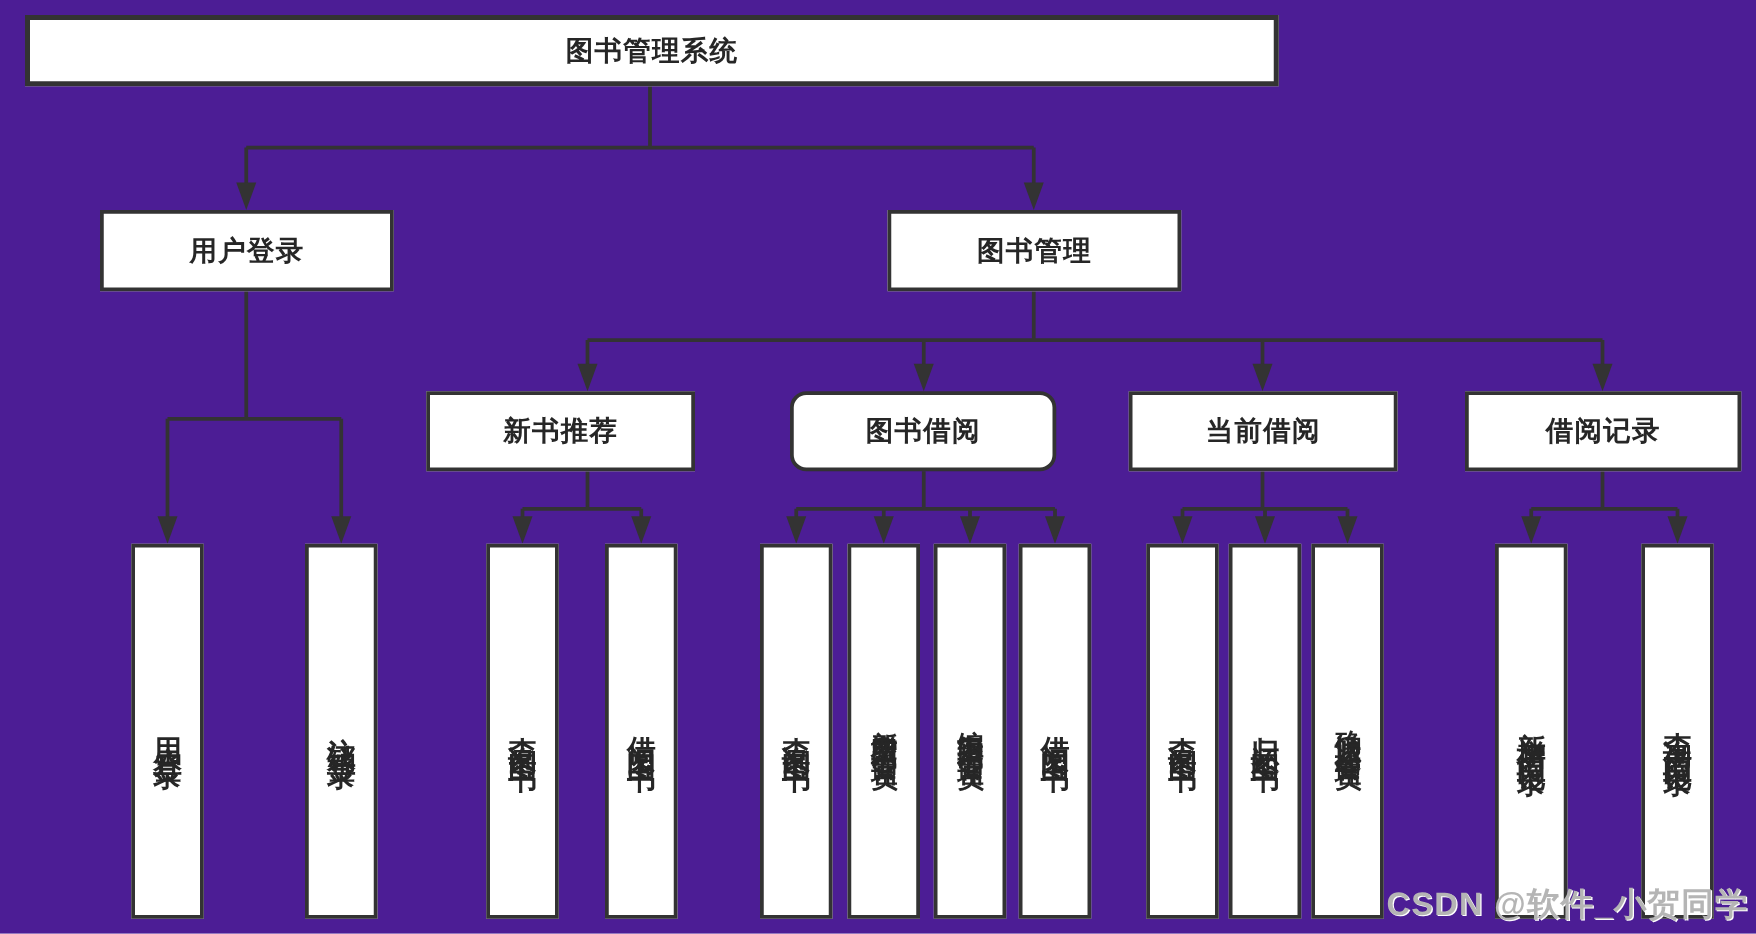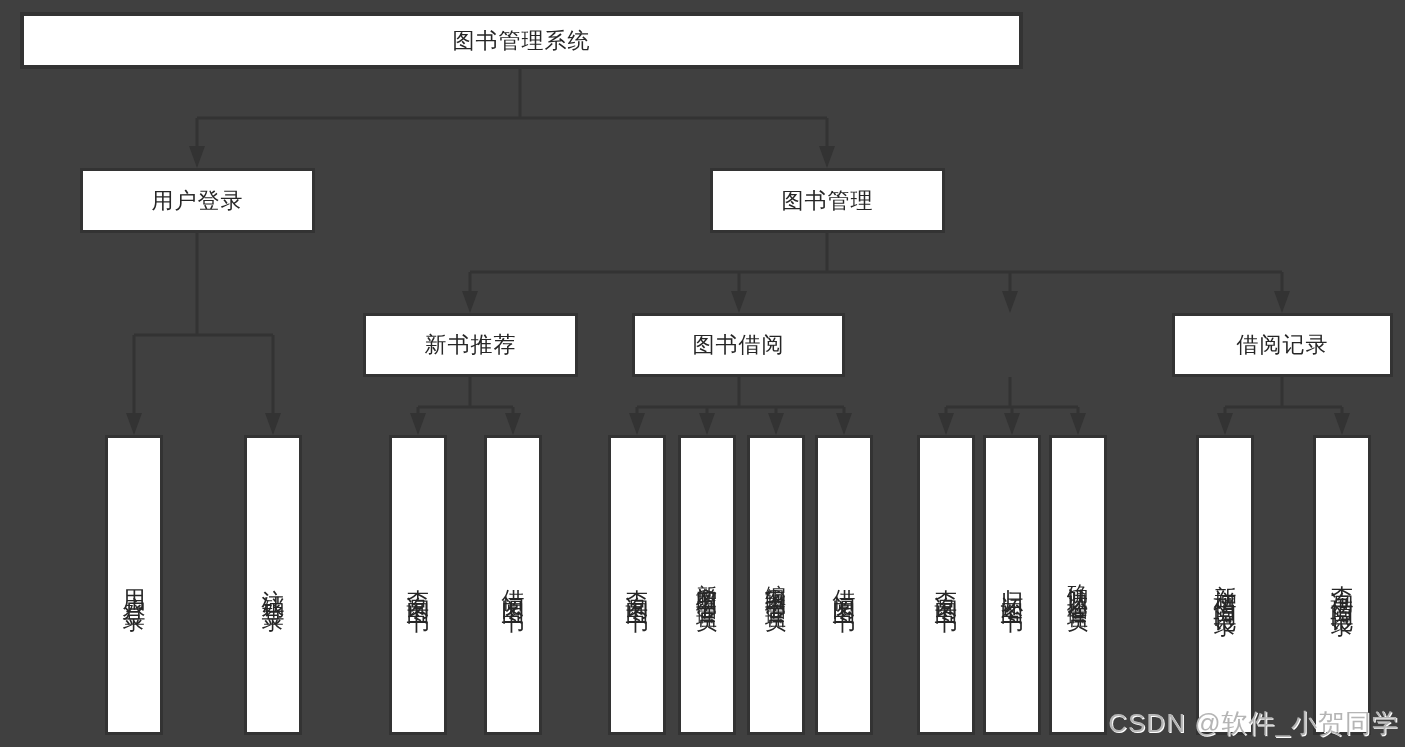--- a/index.html
+++ b/index.html
@@ -9,22 +9,23 @@
   html, body {
     margin: 0;
     padding: 0;
     background: #ffffff;
     font-family: "Liberation Sans", "DejaVu Sans", sans-serif;
   }
   .canvas {
     position: relative;
     width: 1405px;
     height: 747px;
-    background: #404040;
+    background: #4c1d95;
     overflow: hidden;
+    font-weight: bold;
   }
   .connectors {
     position: absolute;
     left: 0;
     top: 0;
     width: 1405px;
     height: 747px;
   }
   .node {
     position: absolute;
@@ -103,25 +104,28 @@
     <span class="hlabel">图书管理系统</span>
   </div>
 
   <div class="node" style="left:80px; top:168px; width:235px; height:65px;">
     <span class="hlabel">用户登录</span>
   </div>
   <div class="node" style="left:710px; top:168px; width:235px; height:65px;">
     <span class="hlabel">图书管理</span>
   </div>
 
-  <div class="node" style="left:363px; top:313px; width:215px; height:64px;">
+  <div class="node" style="left:341px; top:313px; width:215px; height:64px;">
     <span class="hlabel">新书推荐</span>
   </div>
-  <div class="node" style="left:632px; top:313px; width:213px; height:64px;">
+  <div class="node" style="left:632px; top:313px; width:213px; height:64px;border-radius:13px;">
     <span class="hlabel">图书借阅</span>
+  </div>
+  <div class="node" style="left:903px; top:313px; width:215px; height:64px;">
+    <span class="hlabel">当前借阅</span>
   </div>
   <div class="node" style="left:1172px; top:313px; width:221px; height:64px;text-align:right;">
     <span class="hlabel">借阅记录</span>
   </div>
 
   <div class="node" style="left:105px; top:435px; width:58px; height:300px;">
     <span class="vlabel">用户登录</span>
   </div>
   <div class="node" style="left:244px; top:435px; width:58px; height:300px;">
     <span class="vlabel">注销登录</span>

